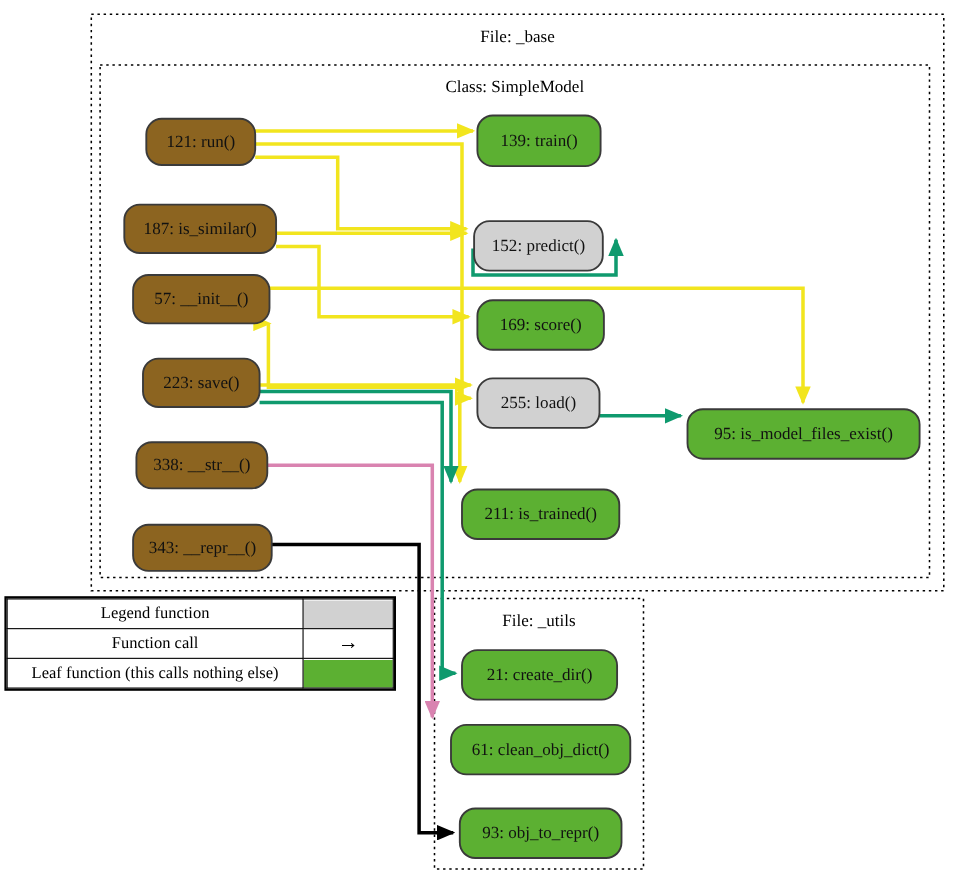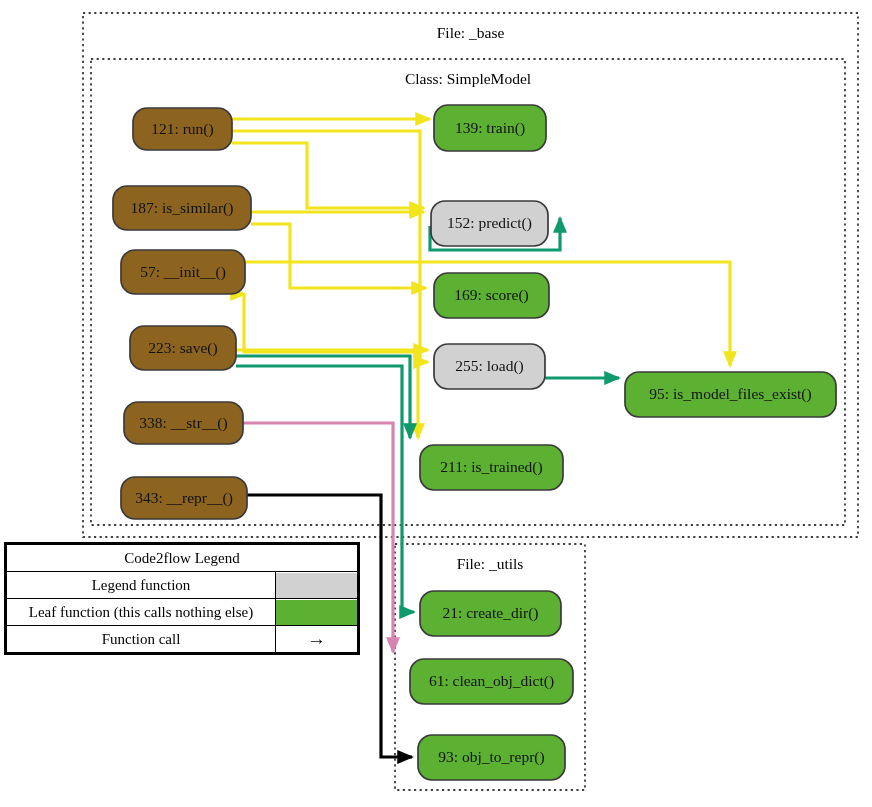--- a/index.html
+++ b/index.html
@@ -132,34 +132,31 @@
           <rect x="418" y="735" width="147" height="45" rx="14" ry="14" fill="#5cb032" class="nodeshape"></rect>
           <text x="491.5" y="758.5" class="nodelabel">93: obj_to_repr()</text>
         </g>
       </g>
     </svg>
 
   <div id="legend">
     <table>
       <tbody id="legend-body">
           <tr>
-            <td colspan="2">Code2flow Legend</td>
-          </tr>
-          <tr>
             <td>Legend function</td>
             <td class="sw">
               <span class="swatch" style="background: rgb(209, 209, 209);"></span>
             </td>
+          </tr>
+          <tr>
+            <td>Function call</td>
+            <td class="sw"><span class="arrowcell">→</span></td>
           </tr>
           <tr>
             <td>Leaf function (this calls nothing else)</td>
             <td class="sw">
               <span class="swatch" style="background: rgb(92, 176, 50);"></span>
             </td>
           </tr>
-          <tr>
-            <td>Function call</td>
-            <td class="sw"><span class="arrowcell">→</span></td>
-          </tr>
         </tbody>
     </table>
   </div>
 </div>
 
 </body></html>

